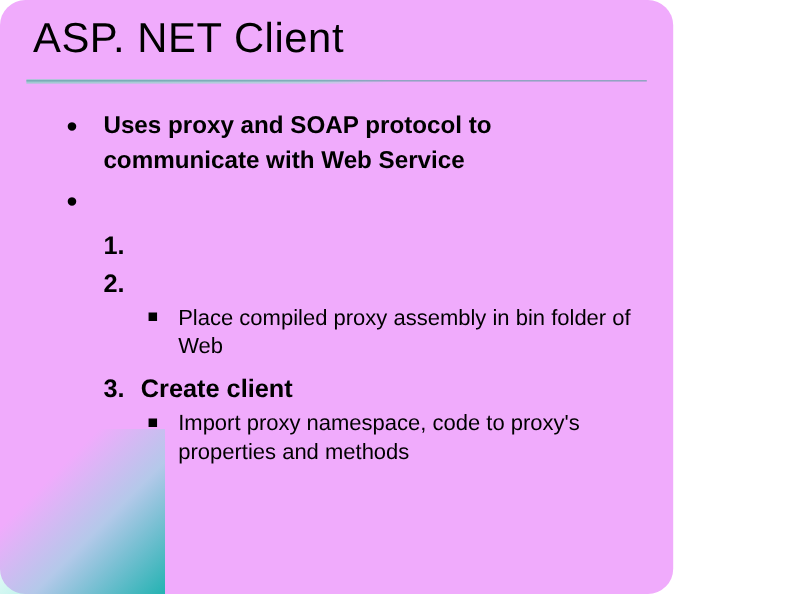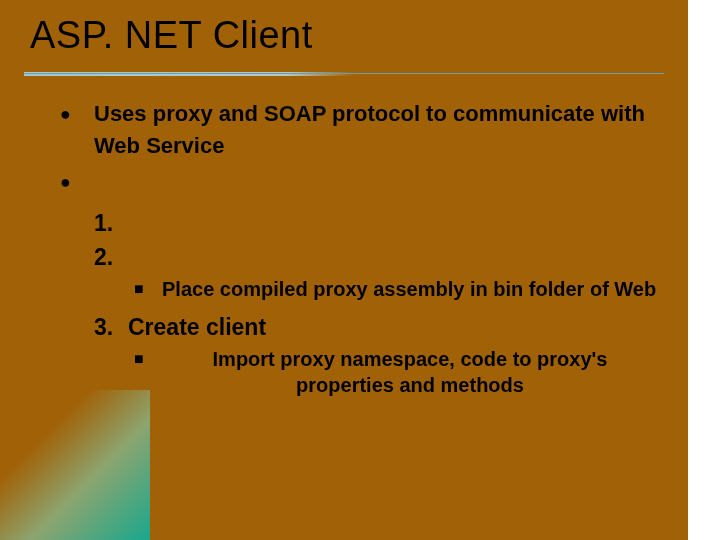--- a/index.html
+++ b/index.html
@@ -3,24 +3,25 @@
 <meta charset="utf-8">
 <style>
   * { margin: 0; padding: 0; box-sizing: border-box; }
   html, body { width: 720px; height: 540px; overflow: hidden; }
   body {
     font-family: Arial, Helvetica, sans-serif;
     background: #ffffff;
     position: relative;
   }
   .slide {
-    width: 688px;
+    width: 612px;
     height: 540px;
     position: relative;
-    background: #a16207;
+    background: #f0abfc;
+    border-radius: 23px;
   }
   .corner-gradient {
     position: absolute;
     left: 0;
     bottom: 0;
     width: 150px;
     height: 150px;
     background: linear-gradient(135deg, rgba(255,255,255,0) 0%, rgba(255,255,255,0) 30%, rgba(120,230,215,0.5) 60%, rgba(0,180,165,0.85) 100%);
     pointer-events: none;
   }
@@ -111,22 +112,21 @@
   .sub-item .bullet {
     width: 28px;
     flex: 0 0 28px;
     font-size: 16px;
     line-height: 26px;
     font-weight: 400;
   }
   .sub-item .text {
     font-size: 20px;
     line-height: 26px;
-    font-weight: 700;
-    text-align: center;
+    font-weight: 400;
   }
 </style>
 </head>
 <body>
 
 <div class="slide">
 
   <div class="title">ASP. NET Client</div>
 
   <div class="title-rule">

